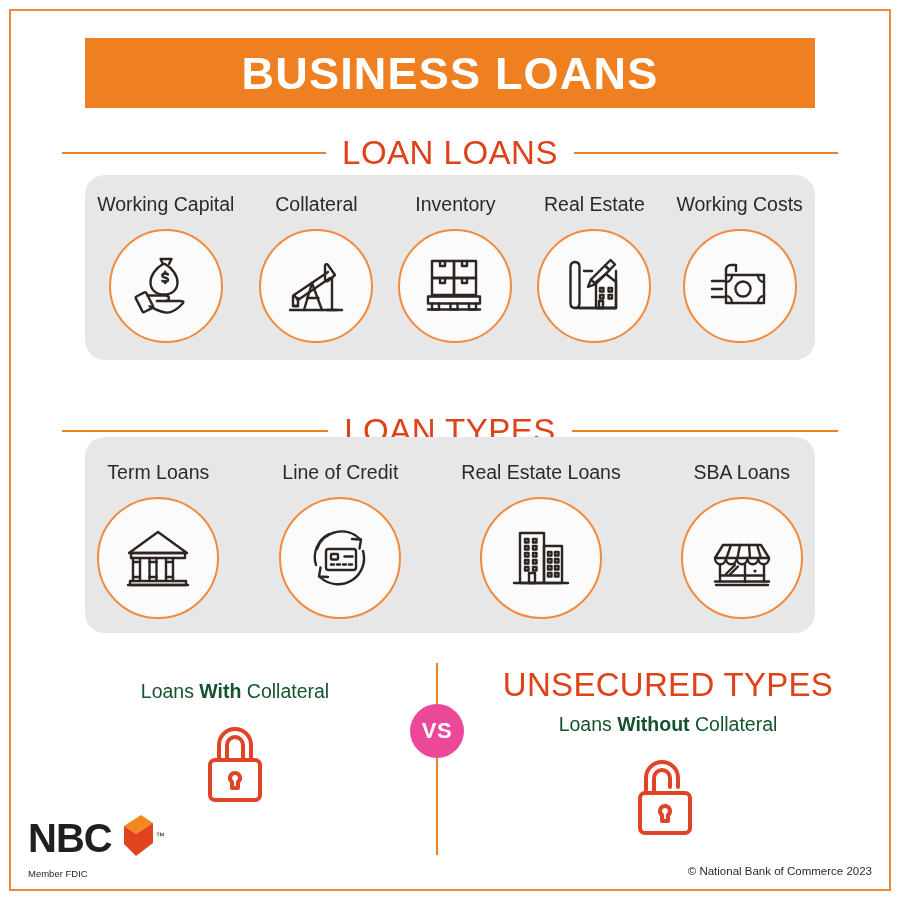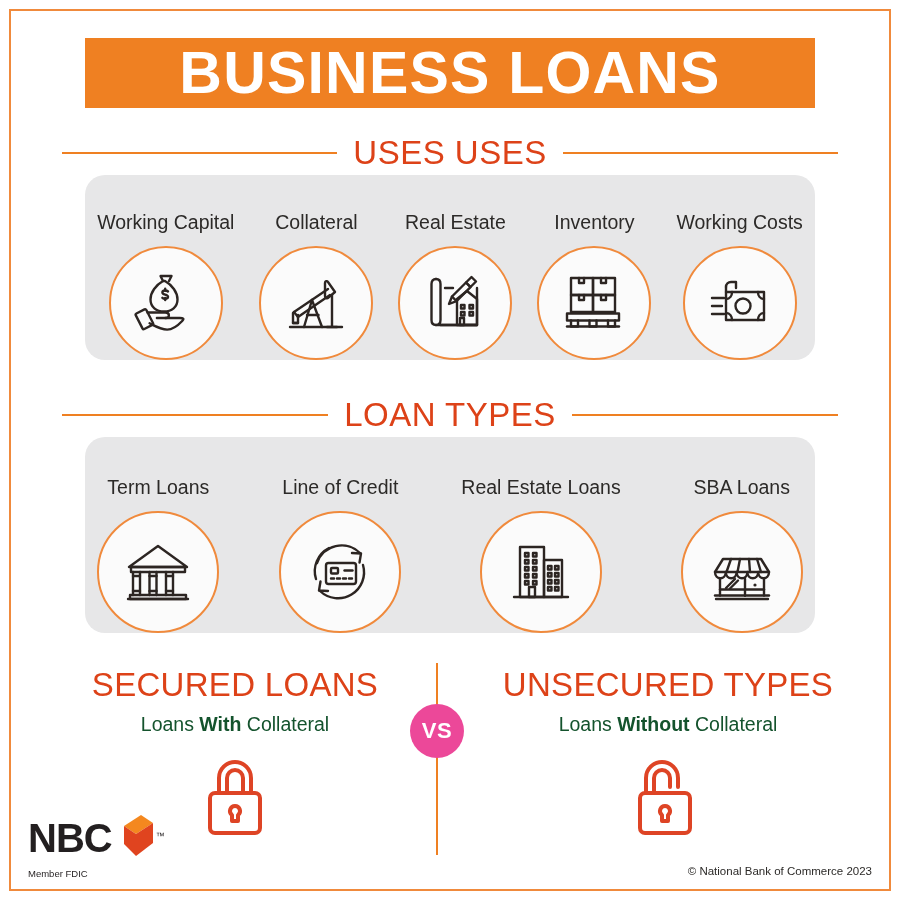--- a/index.html
+++ b/index.html
@@ -36,21 +36,21 @@
     top: 38px;
     width: 730px;
     height: 70px;
     background: #ef8022;
     display: flex;
     align-items: center;
     justify-content: center;
   }
   .title-bar-text {
     color: #ffffff;
-    font-size: 59px;
+    font-size: 45px;
     font-weight: bold;
     letter-spacing: 1.2px;
     line-height: 1;
   }
 
   
   .section-head {
     position: absolute;
     left: 62px;
     width: 776px;
@@ -79,21 +79,21 @@
     background: #e7e7e8;
     border-radius: 20px;
   }
   .panel-row {
     position: absolute;
     left: 0;
     top: 0;
     right: 0;
     bottom: 0;
     display: flex;
-    align-items: flex-end;
+    align-items: flex-start;
     justify-content: center;
   }
   .cell {
     display: flex;
     flex-direction: column;
     align-items: center;
   }
   .cell-label {
     color: #2c2a28;
     font-size: 19.5px;
@@ -215,21 +215,21 @@
 <div id="page">
 
   <div class="page-border"></div>
 
   <div class="title-bar">
     <div class="title-bar-text">BUSINESS LOANS</div>
   </div>
 
   <div class="section-head" style="top:136px;">
     <div class="rule"></div>
-    <div class="sect-title">USES USES</div>
+    <div class="sect-title">LOAN LOANS</div>
     <div class="rule"></div>
   </div>
 
   <div class="panel" style="left:85px; top:175px; width:730px; height:185px;">
     <div class="panel-row" style="padding-top:20px; gap:25px;">
 
       <div class="cell">
         <div class="cell-label">Working Capital</div>
         <div class="icon-circle" style="width:114px;height:114px;">
           <svg width="72" height="72" viewBox="0 0 72 72" fill="none" stroke="#2c2522" stroke-width="2.4" stroke-linecap="round" stroke-linejoin="round">
@@ -253,38 +253,20 @@
             <path d="M14 45 L48 22"></path>
             <path d="M18 50 L50 28"></path>
             <path d="M14 45 L18 50"></path>
             <path d="M32 33 L24 60"></path>
             <path d="M32 33 L42 60"></path>
             <path d="M27 48 h11.5"></path>
             <path d="M52 28 v31"></path>
             <path d="M47 60 h10"></path>
             <path d="M13 46 v10 h5 v-8"></path>
             <path d="M13 56 h5"></path>
-          </svg>
-        </div>
-      </div>
-
-      <div class="cell">
-        <div class="cell-label">Real Estate</div>
-        <div class="icon-circle" style="width:114px;height:114px;">
-          <svg width="72" height="72" viewBox="0 0 72 72" fill="none" stroke="#2c2522" stroke-width="2.4" stroke-linecap="round" stroke-linejoin="round">
-            <path d="M17 12 c-3 0 -4.5 2 -4.5 5 v36 c0 3 1.5 5 4.5 5"></path>
-            <path d="M17 12 c3 0 4.5 2 4.5 5 v36 c0 3 -1.5 5 -4.5 5 h41 V21"></path>
-            <path d="M21.5 58 h36.5"></path>
-            <path d="M26 21 h8"></path>
-            <path d="M38 32 v26 h20 V32 l-10 -8 z"></path>
-            <path d="M41 51 h4 v7 h-4 z"></path>
-            <path d="M42 38 h3.5 v3.5 h-3.5 z M50.5 38 h3.5 v3.5 h-3.5 z M42 45 h3.5 v3.5 h-3.5 z M50.5 45 h3.5 v3.5 h-3.5 z"></path>
-            <path d="M47 15.5 l5.5 -5.5 4.5 4.5 -5.5 5.5 z"></path>
-            <path d="M47 15.5 L33 29.5 l-3 7.5 7.5 -2.8 14 -14 z"></path>
-            <path d="M33 29.5 l4.5 4.7"></path>
           </svg>
         </div>
       </div>
 
       <div class="cell">
         <div class="cell-label">Inventory</div>
         <div class="icon-circle" style="width:114px;height:114px;">
           <svg width="72" height="72" viewBox="0 0 72 72" fill="none" stroke="#2c2522" stroke-width="2.4" stroke-linecap="round" stroke-linejoin="round">
             <rect x="13" y="11" width="22" height="17"></rect>
             <rect x="35" y="11" width="22" height="17"></rect>
@@ -297,38 +279,56 @@
             <rect x="9" y="46.5" width="52" height="7"></rect>
             <path d="M13 53.5 v6 h7 v-6"></path>
             <path d="M31.5 53.5 v6 h7 v-6"></path>
             <path d="M50 53.5 v6 h7 v-6"></path>
             <path d="M9 59.5 h52"></path>
           </svg>
         </div>
       </div>
 
       <div class="cell">
+        <div class="cell-label">Real Estate</div>
+        <div class="icon-circle" style="width:114px;height:114px;">
+          <svg width="72" height="72" viewBox="0 0 72 72" fill="none" stroke="#2c2522" stroke-width="2.4" stroke-linecap="round" stroke-linejoin="round">
+            <path d="M17 12 c-3 0 -4.5 2 -4.5 5 v36 c0 3 1.5 5 4.5 5"></path>
+            <path d="M17 12 c3 0 4.5 2 4.5 5 v36 c0 3 -1.5 5 -4.5 5 h41 V21"></path>
+            <path d="M21.5 58 h36.5"></path>
+            <path d="M26 21 h8"></path>
+            <path d="M38 32 v26 h20 V32 l-10 -8 z"></path>
+            <path d="M41 51 h4 v7 h-4 z"></path>
+            <path d="M42 38 h3.5 v3.5 h-3.5 z M50.5 38 h3.5 v3.5 h-3.5 z M42 45 h3.5 v3.5 h-3.5 z M50.5 45 h3.5 v3.5 h-3.5 z"></path>
+            <path d="M47 15.5 l5.5 -5.5 4.5 4.5 -5.5 5.5 z"></path>
+            <path d="M47 15.5 L33 29.5 l-3 7.5 7.5 -2.8 14 -14 z"></path>
+            <path d="M33 29.5 l4.5 4.7"></path>
+          </svg>
+        </div>
+      </div>
+
+      <div class="cell">
         <div class="cell-label">Working Costs</div>
         <div class="icon-circle" style="width:114px;height:114px;">
           <svg width="72" height="72" viewBox="0 0 72 72" fill="none" stroke="#2c2522" stroke-width="2.4" stroke-linecap="round" stroke-linejoin="round">
             <path d="M22 20 c0 -3 2.2 -5 5 -5 h5 v6"></path>
             <path d="M22 20 v5"></path>
             <path d="M22 25 h38 v28 H22 z"></path>
             <circle cx="39" cy="39" r="7.5"></circle>
             <path d="M22 32 c4 0 6 -3.5 6 -7 M22 46 c4 0 6 3.5 6 7"></path>
             <path d="M60 32 c-4 0 -6 -3.5 -6 -7 M60 46 c-4 0 -6 3.5 -6 7"></path>
             <path d="M8 31 h12 M8 39 h10 M8 47 h12"></path>
           </svg>
         </div>
       </div>
 
     </div>
   </div>
 
-  <div class="section-head" style="top:398px;">
+  <div class="section-head" style="top:414px;">
     <div class="rule"></div>
     <div class="sect-title">LOAN TYPES</div>
     <div class="rule"></div>
   </div>
 
   <div class="panel" style="left:85px; top:437px; width:730px; height:196px;">
     <div class="panel-row" style="padding-top:26px; gap:60px;">
 
       <div class="cell">
         <div class="cell-label">Term Loans</div>
@@ -407,21 +407,20 @@
 
     </div>
   </div>
 
   <div class="vs-divider"></div>
   <div class="vs-badge">
     <div class="vs-badge-text">VS</div>
   </div>
 
   <div class="cmp-col cmp-left">
-    <div class="cmp-title">SECURED LOANS</div>
     <div class="cmp-sub"><span>Loans </span><b>With</b><span> Collateral</span></div>
     <div class="cmp-lock">
       <svg width="66" height="82" viewBox="0 0 66 82" fill="none" stroke="#de4425" stroke-width="4" stroke-linecap="round" stroke-linejoin="round">
         <path d="M17 36 V21 a16 16 0 0 1 32 0 v15"></path>
         <path d="M25 36 V21 a8 8 0 0 1 16 0 v15"></path>
         <rect x="8" y="36" width="50" height="40" rx="5"></rect>
         <path d="M33 49 a5 5 0 0 0 -3 9 v6 h6 v-6 a5 5 0 0 0 -3 -9 z"></path>
       </svg>
     </div>
   </div>

